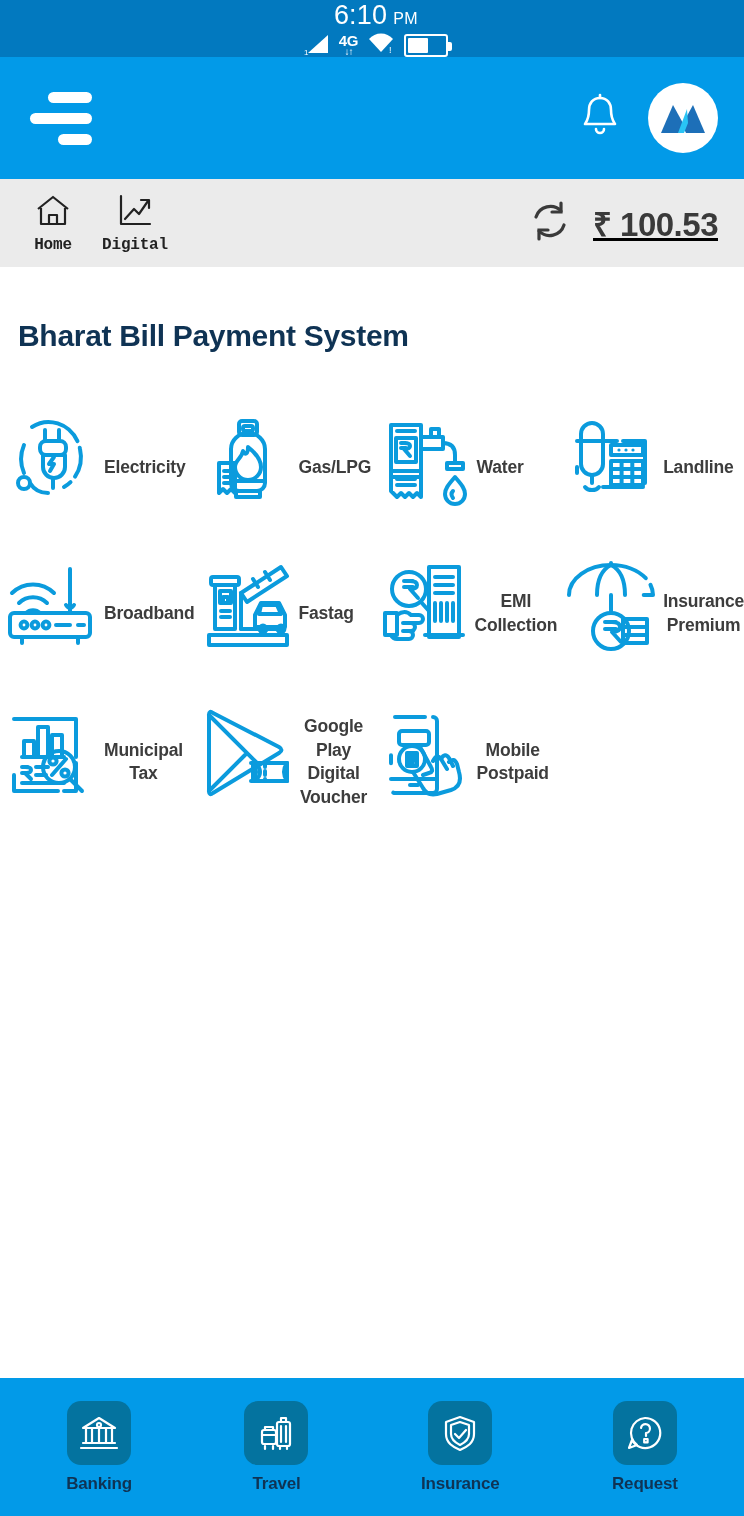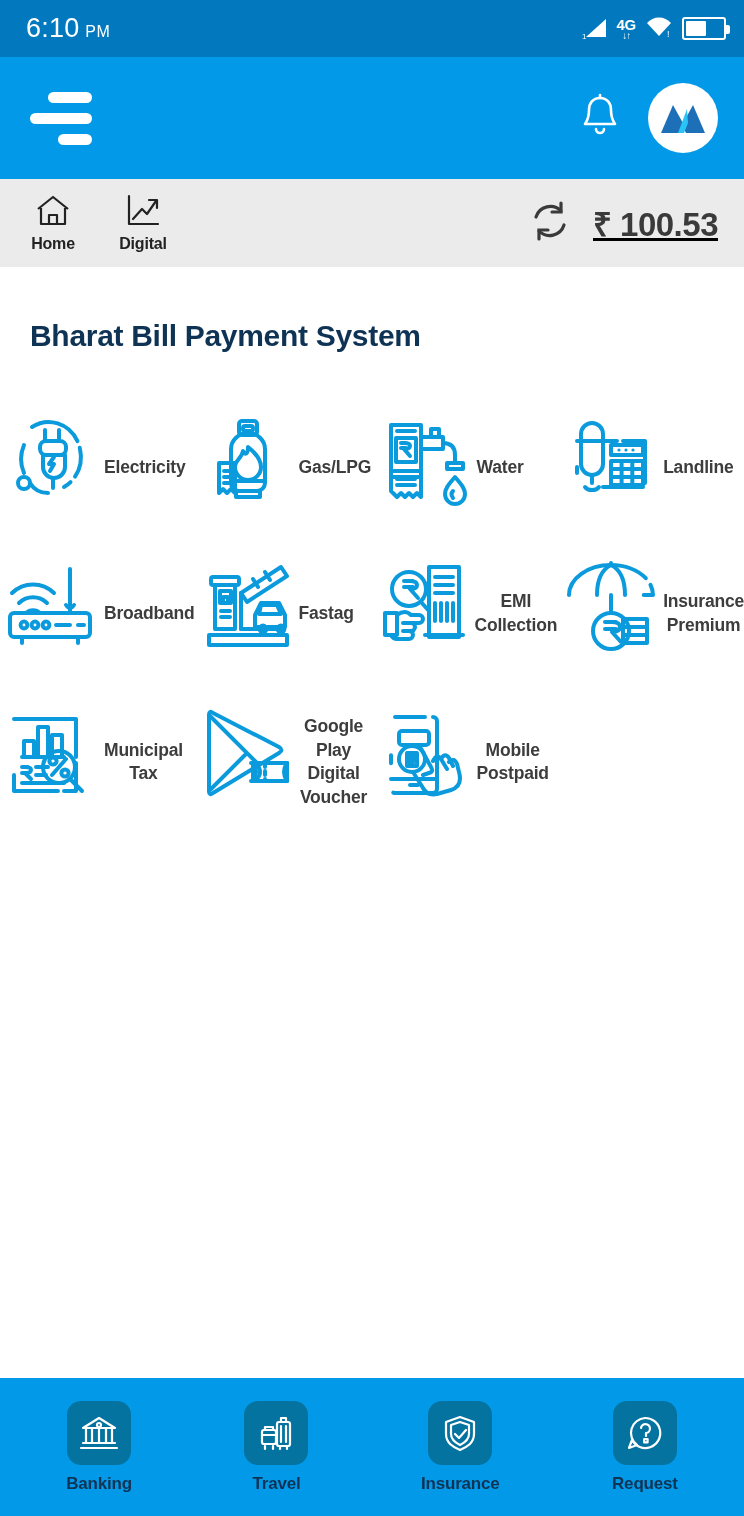--- a/index.html
+++ b/index.html
@@ -13,20 +13,21 @@
 
   
   .statusbar {
     height:57px;
     background:#0279bf;
     display:flex;
     align-items:center;
     justify-content:space-between;
     padding:0 18px 0 26px;
     color:#ffffff;
+    flex-direction:column;
   }
   .clock { display:flex; align-items:baseline; gap:6px; }
   .clock .t { font-size:27px; font-weight:400; letter-spacing:.2px; }
   .clock .ampm { font-size:16px; font-weight:500; letter-spacing:.4px; }
   .status-icons { display:flex; align-items:center; gap:9px; }
   .sig { position:relative; width:26px; height:24px; }
   .net { display:flex; flex-direction:column; align-items:center; line-height:1; }
   .net .g { font-size:15px; font-weight:700; letter-spacing:-.3px; }
   .net .ar { font-size:10px; letter-spacing:-1px; margin-top:-1px; }
   .batt { width:44px; height:23px; border:2.5px solid #fff; border-radius:3px; position:relative; padding:2px; }
@@ -52,33 +53,33 @@
 
   
   .subnav {
     height:88px;
     background:#ebebeb;
     display:flex;
     align-items:center;
     justify-content:space-between;
     padding:0 26px 0 22px;
   }
-  .subnav-left { display:flex; gap:28px; }
+  .subnav-left { display:flex; gap:20px;font-family:Liberation Mono, monospace; }
   .subitem { display:flex; flex-direction:column; align-items:center; gap:2px; cursor:pointer; width:62px; }
   .subitem .lbl { font-size:16px; font-weight:700; color:#222; letter-spacing:-.2px; }
   .subnav-right { display:flex; align-items:center; gap:22px;text-decoration:underline; }
   .balance { font-size:33px; font-weight:700; color:#3a3a3a; letter-spacing:-.5px; white-space:nowrap; }
 
   
   .page { padding:0 0 0 0; background:#fff; }
   .page-title {
     font-size:30px;
     font-weight:700;
     color:#0f3354;
-    padding:52px 0 0 30px;
+    padding:52px 0 0 18px;
     letter-spacing:-.3px;
   }
 
   .grid {
     margin-top:52px;
     display:grid;
     grid-template-columns:repeat(4,1fr);
     row-gap:38px;
   }
   .tile {

